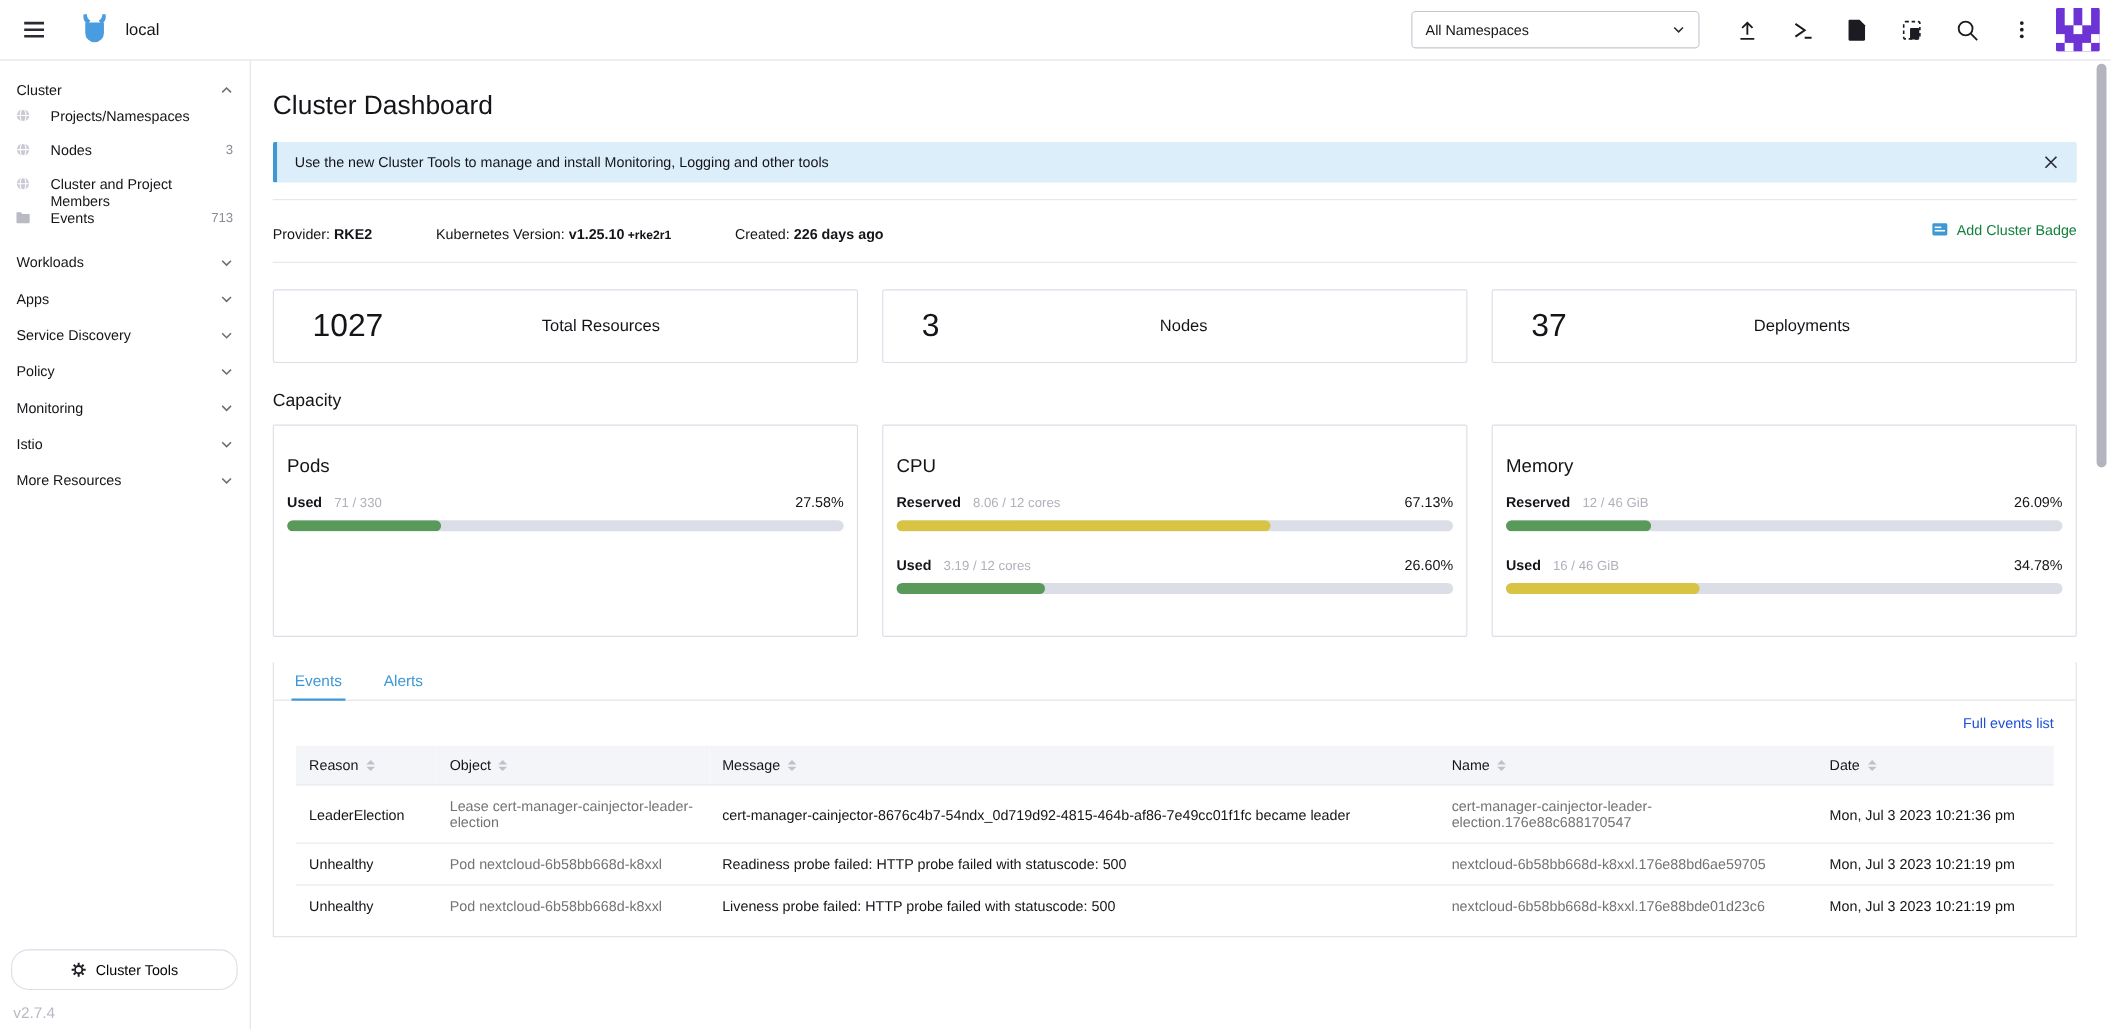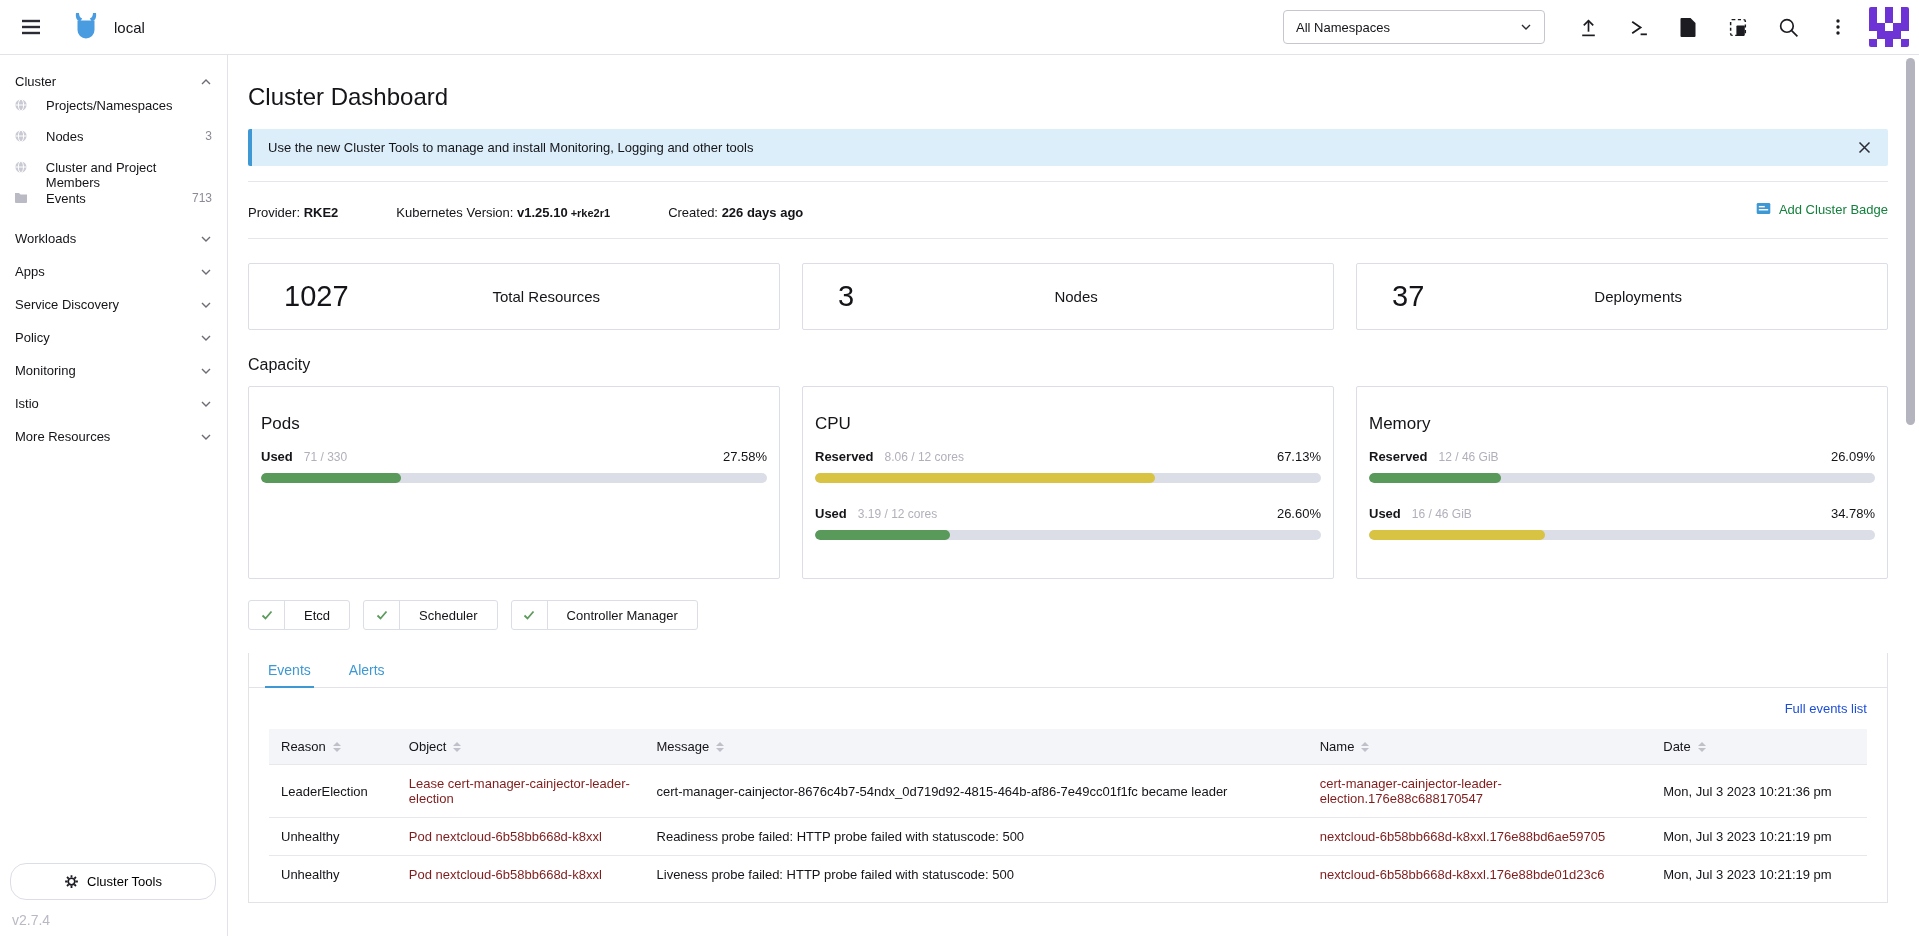--- a/index.html
+++ b/index.html
@@ -66,21 +66,21 @@
   .panel-body { padding:13px 20px 0; }
   .full-link { display:block; text-align:right; color:#1d4ed8; font-size:13px; margin-bottom:13px; cursor:pointer; }
 
   table { width:100%; border-collapse:collapse; font-size:13px; table-layout:fixed; }
   thead th { background:#f4f5f9; font-weight:400; text-align:left; padding:10px 12px; cursor:pointer; }
   thead th .th-inner { display:flex; align-items:center; gap:7px; }
   .sort { display:inline-flex; flex-direction:column; gap:2px; }
   .tri-up { width:0; height:0; border-left:4px solid transparent; border-right:4px solid transparent; border-bottom:4px solid #c0c0ca; }
   .tri-down { width:0; height:0; border-left:4px solid transparent; border-right:4px solid transparent; border-top:4px solid #c0c0ca; }
   tbody td { padding:11px 12px; border-top:1px solid #e7e7ee; vertical-align:middle; overflow-wrap:anywhere; }
-  tbody a { color:#7f1d1d; }
+  tbody a { color:#737373; }
 
   .scrollbar { position:absolute; top:57px; right:2px; width:12px; height:879px; }
   .scroll-thumb { position:absolute; top:1px; left:1px; width:9px; height:367px; background:#b4b4bf; border-radius:5px; cursor:pointer; }
 </style>
 </head>
 <body>
 
 <header class="topbar">
   <span class="burger">
     <svg width="22" height="22" viewBox="0 0 22 22">
@@ -366,46 +366,20 @@
             <span class="cap-detail">16 / 46 GiB</span>
             <span class="cap-pct">34.78%</span>
           </div>
           <div class="bar">
               <div class="bar-fill yellow" style="width: 34.78%;"></div>
             </div>
         </div>
       </div>
     </div>
 
-    <div class="badges">
-      <div class="badge">
-        <span class="badge-check">
-            <svg width="14" height="14" viewBox="0 0 14 14">
-              <path d="M2.5 7.5l3 3L11.5 3.5" fill="none" stroke="#5d9a5d" stroke-width="1.8"></path>
-            </svg>
-          </span>
-        <span class="badge-label">Etcd</span>
-      </div>
-      <div class="badge">
-        <span class="badge-check">
-            <svg width="14" height="14" viewBox="0 0 14 14">
-              <path d="M2.5 7.5l3 3L11.5 3.5" fill="none" stroke="#5d9a5d" stroke-width="1.8"></path>
-            </svg>
-          </span>
-        <span class="badge-label">Scheduler</span>
-      </div>
-      <div class="badge">
-        <span class="badge-check">
-            <svg width="14" height="14" viewBox="0 0 14 14">
-              <path d="M2.5 7.5l3 3L11.5 3.5" fill="none" stroke="#5d9a5d" stroke-width="1.8"></path>
-            </svg>
-          </span>
-        <span class="badge-label">Controller Manager</span>
-      </div>
-    </div>
 
     <div class="panel">
       <div class="tabs">
         <span class="tab active">Events</span>
         <span class="tab">Alerts</span>
       </div>
       <div class="panel-body">
         <a class="full-link">Full events list</a>
 
         <table>

